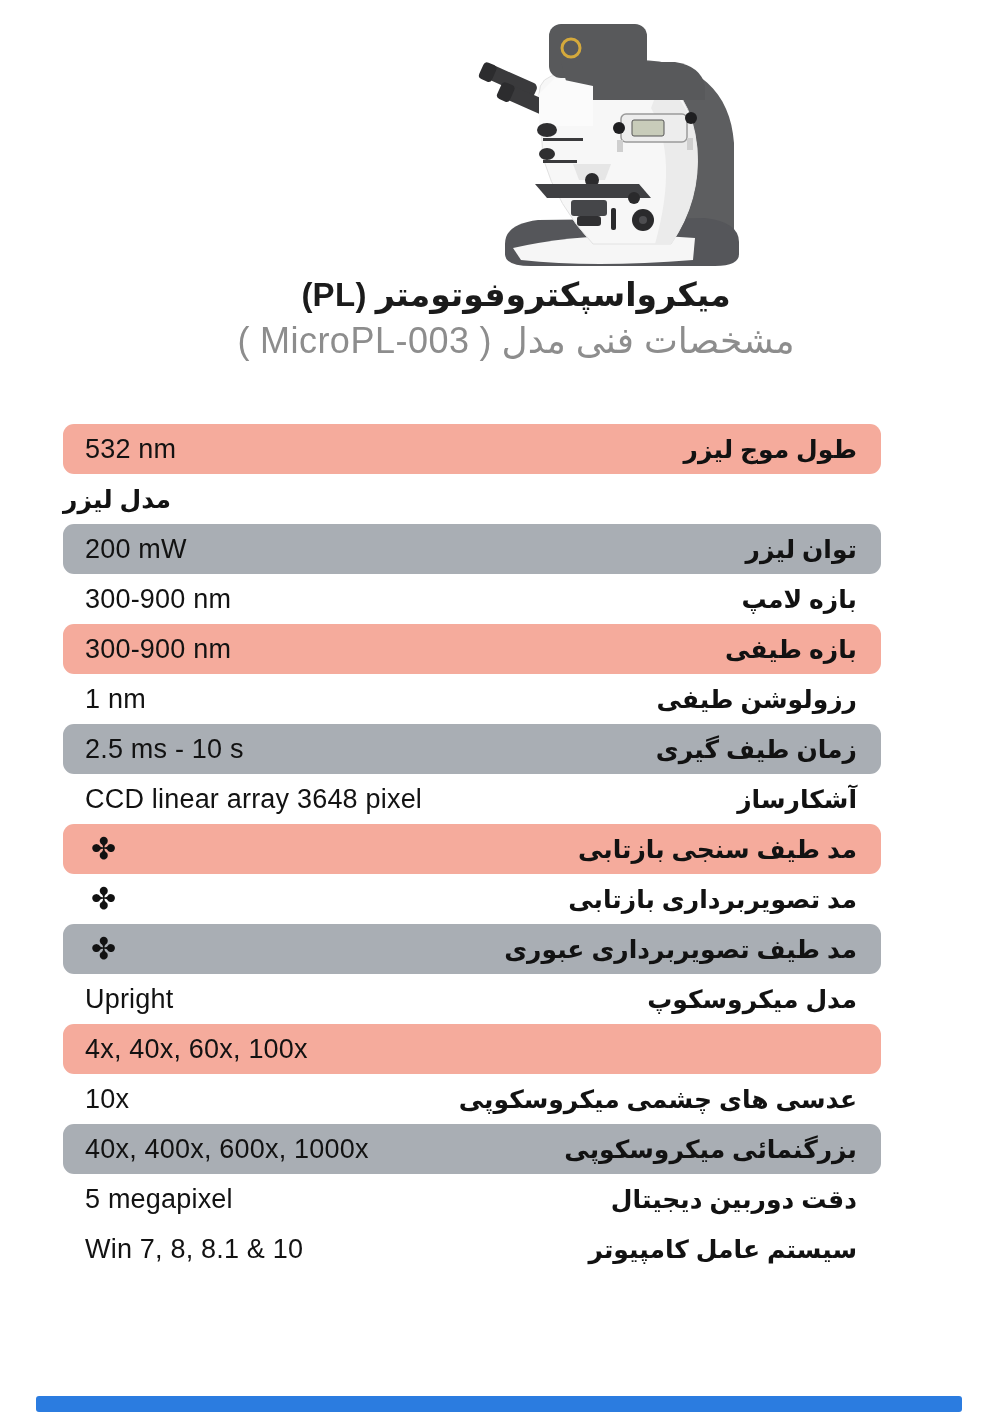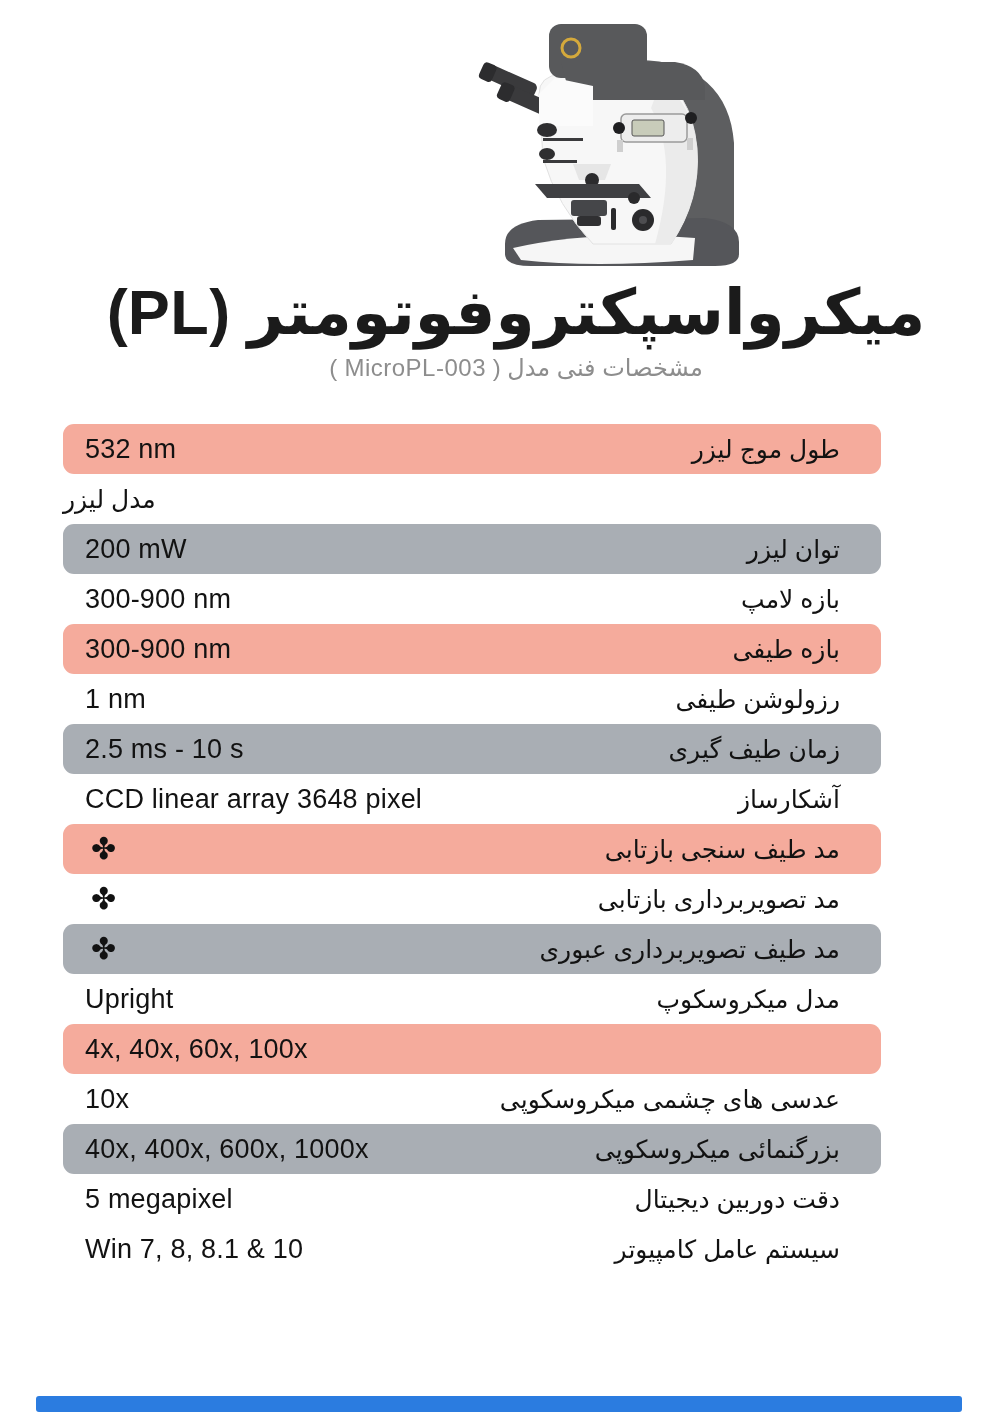--- a/index.html
+++ b/index.html
@@ -4,38 +4,38 @@
 <style>
   html,body { margin:0; padding:0; }
   body {
     width:992px; height:1413px; position:relative; overflow:hidden;
     background:#ffffff;
     font-family:"Liberation Sans","DejaVu Sans",sans-serif;
   }
   .product-figure { position:absolute; left:443px; top:8px; width:335px; height:268px; }
   .header { position:absolute; top:276px; left:96px; width:840px; text-align:center; }
   .title {
-    font-size:63px; font-weight:bold; color:var(--title-color);
+    font-size:33px; font-weight:bold; color:var(--title-color);
     direction:rtl; unicode-bidi:plaintext; line-height:1.15; letter-spacing:0.5px;
   }
   .subtitle {
-    font-size:24px; color:var(--subtitle-color); direction:rtl; unicode-bidi:plaintext;
+    font-size:36px; color:var(--subtitle-color); direction:rtl; unicode-bidi:plaintext;
     margin-top:6px; letter-spacing:0.5px;
   }
   .spec-table { position:absolute; top:424px; left:63px; width:818px; }
   .row { height:50px; display:flex; justify-content:space-between; align-items:center;border-radius:11px; }
   .row.salmon { background:var(--salmon); }
   .row.gray   { background:var(--gray); }
   .value {
     padding-left:22px; font-size:27px; color:var(--text-color);
     white-space:nowrap; letter-spacing:0.2px;
   }
   .value.icon-glyph { font-size:30px; padding-left:28px; line-height:1; }
   .label {
-    padding-right:41px; font-size:25px; font-weight:normal; color:var(--text-color);
+    padding-right:24px; font-size:25px; font-weight:bold; color:var(--text-color);
     direction:rtl; white-space:nowrap;
   }
   .bottom-bar {
     position:absolute; left:36px; right:30px; bottom:1px; height:16px;
     background:var(--scrollbar-blue); border-radius:3px;
   }
 </style>
 </head>
 <body>
 

